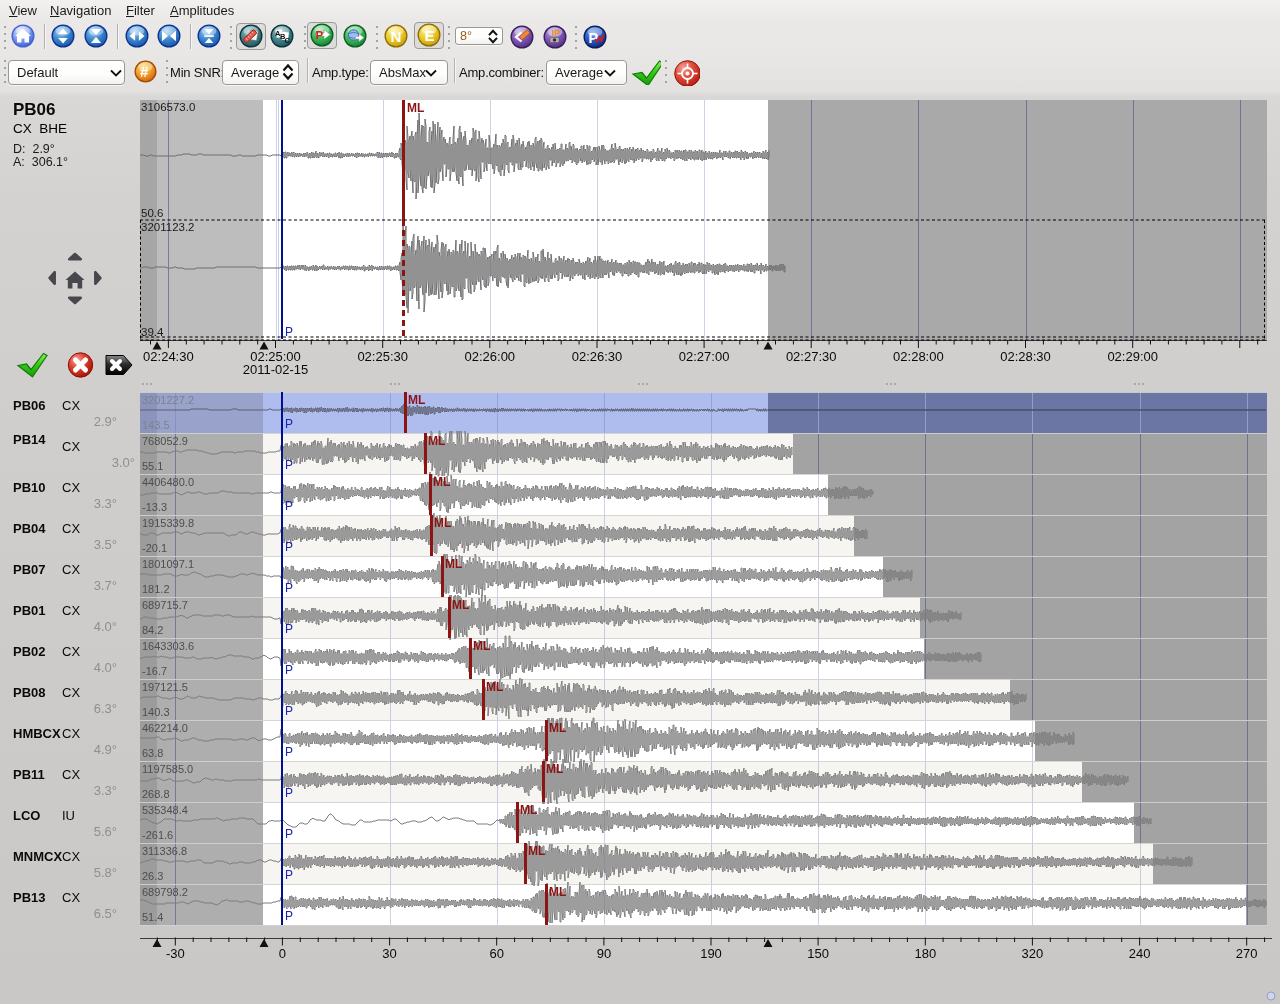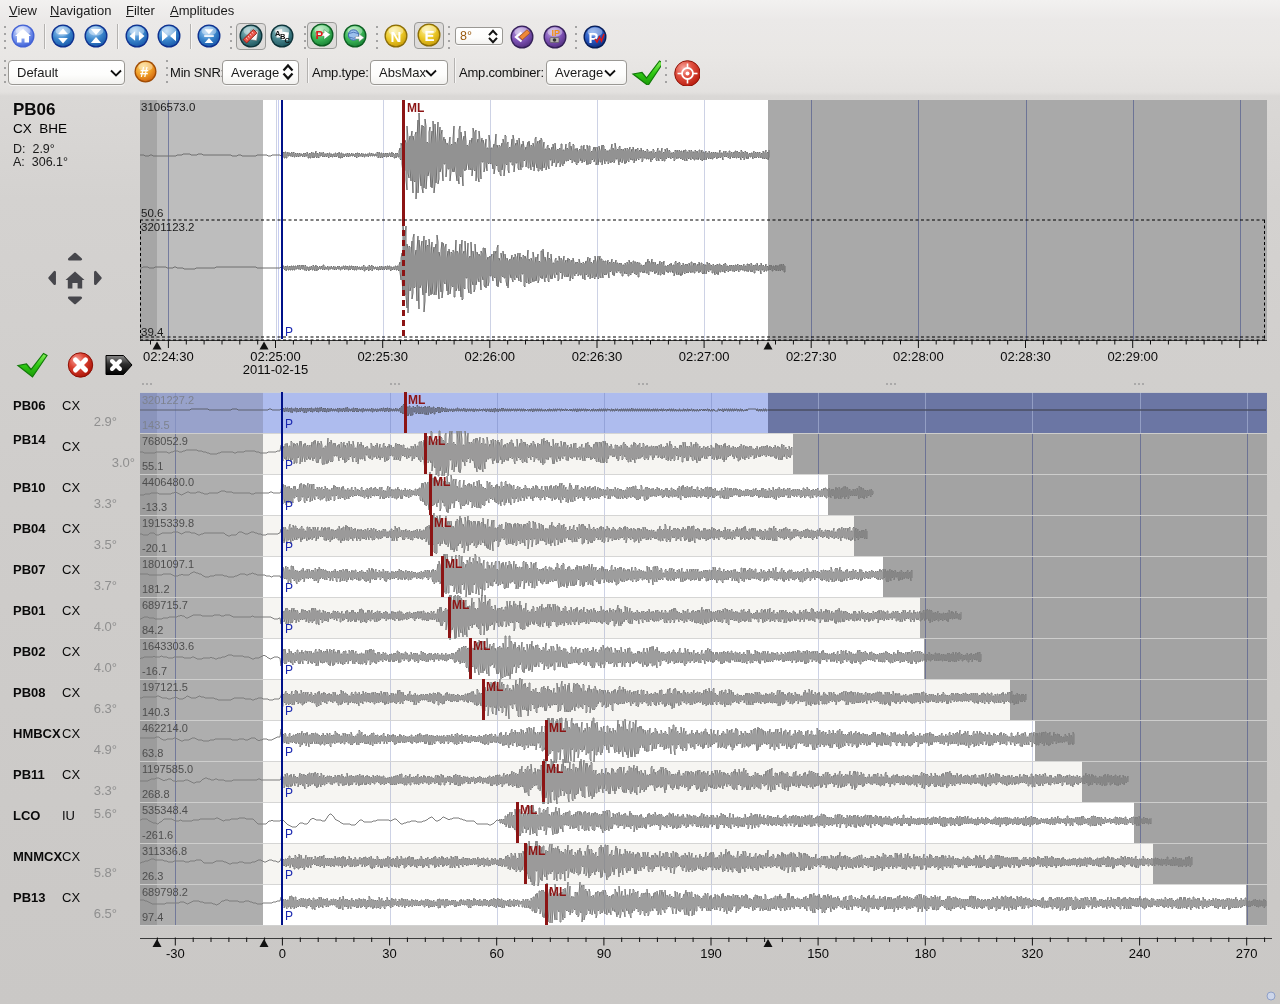--- a/index.html
+++ b/index.html
@@ -358,41 +358,41 @@
 <div class="stnet" style="left:62px;top:767px">CX</div>
 <div class="stdist" style="left:87px;top:783px">3.3°</div>
 <div class="ampnum" style="left:142px;top:763px;color:#4e4e4e">1197585.0</div>
 <div class="ampnum" style="left:142px;top:788px;color:#4e4e4e">268.8</div>
 <div class="abs" style="left:281px;top:761px;width:2px;height:41px;background:#001189"></div>
 <div class="plbl" style="left:285px;top:786px">P</div>
 <div class="abs" style="left:542px;top:761px;width:3px;height:41px;background:#8c1414"></div>
 <div class="mllbl" style="left:546px;top:762px">ML</div>
 <div class="stname" style="left:13px;top:808px">LCO</div>
 <div class="stnet" style="left:62px;top:808px">IU</div>
-<div class="stdist" style="left:87px;top:806px">5.6°</div>
+<div class="stdist" style="left:87px;top:824px">5.6°</div>
 <div class="ampnum" style="left:142px;top:804px;color:#4e4e4e">535348.4</div>
 <div class="ampnum" style="left:142px;top:829px;color:#4e4e4e">-261.6</div>
 <div class="abs" style="left:281px;top:802px;width:2px;height:41px;background:#001189"></div>
 <div class="plbl" style="left:285px;top:827px">P</div>
 <div class="abs" style="left:516px;top:802px;width:3px;height:41px;background:#8c1414"></div>
 <div class="mllbl" style="left:520px;top:803px">ML</div>
 <div class="stname" style="left:13px;top:849px">MNMCX</div>
 <div class="stnet" style="left:62px;top:849px">CX</div>
 <div class="stdist" style="left:87px;top:865px">5.8°</div>
 <div class="ampnum" style="left:142px;top:845px;color:#4e4e4e">311336.8</div>
 <div class="ampnum" style="left:142px;top:870px;color:#4e4e4e">26.3</div>
 <div class="abs" style="left:281px;top:843px;width:2px;height:41px;background:#001189"></div>
 <div class="plbl" style="left:285px;top:868px">P</div>
 <div class="abs" style="left:524px;top:843px;width:3px;height:41px;background:#8c1414"></div>
 <div class="mllbl" style="left:528px;top:844px">ML</div>
 <div class="stname" style="left:13px;top:890px">PB13</div>
 <div class="stnet" style="left:62px;top:890px">CX</div>
 <div class="stdist" style="left:87px;top:906px">6.5°</div>
 <div class="ampnum" style="left:142px;top:886px;color:#4e4e4e">689798.2</div>
-<div class="ampnum" style="left:142px;top:911px;color:#4e4e4e">97.4</div>
+<div class="ampnum" style="left:142px;top:911px;color:#4e4e4e">51.4</div>
 <div class="abs" style="left:281px;top:884px;width:2px;height:41px;background:#001189"></div>
 <div class="plbl" style="left:285px;top:909px">P</div>
 <div class="abs" style="left:545px;top:884px;width:3px;height:41px;background:#8c1414"></div>
 <div class="mllbl" style="left:549px;top:885px">ML</div>
 <svg class="abs" style="left:0;top:0" width="1280" height="1004">
     <path d="M150.5 340.0V344.5M168.4 340.0V348.0M186.3 340.0V344.5M204.1 340.0V344.5M222.0 340.0V344.5M239.8 340.0V344.5M257.7 340.0V344.5M275.5 340.0V348.0M293.4 340.0V344.5M311.3 340.0V344.5M329.1 340.0V344.5M347.0 340.0V344.5M364.8 340.0V344.5M382.7 340.0V348.0M400.5 340.0V344.5M418.4 340.0V344.5M436.3 340.0V344.5M454.1 340.0V344.5M472.0 340.0V344.5M489.8 340.0V348.0M507.7 340.0V344.5M525.5 340.0V344.5M543.4 340.0V344.5M561.2 340.0V344.5M579.1 340.0V344.5M597.0 340.0V348.0M614.8 340.0V344.5M632.7 340.0V344.5M650.5 340.0V344.5M668.4 340.0V344.5M686.2 340.0V344.5M704.1 340.0V348.0M722.0 340.0V344.5M739.8 340.0V344.5M757.7 340.0V344.5M775.5 340.0V344.5M793.4 340.0V344.5M811.2 340.0V348.0M829.1 340.0V344.5M847.0 340.0V344.5M864.8 340.0V344.5M882.7 340.0V344.5M900.5 340.0V344.5M918.4 340.0V348.0M936.2 340.0V344.5M954.1 340.0V344.5M972.0 340.0V344.5M989.8 340.0V344.5M1007.7 340.0V344.5M1025.5 340.0V348.0M1043.4 340.0V344.5M1061.2 340.0V344.5M1079.1 340.0V344.5M1096.9 340.0V344.5M1114.8 340.0V344.5M1132.7 340.0V348.0M1150.5 340.0V344.5M1168.4 340.0V344.5M1186.2 340.0V344.5M1204.1 340.0V344.5M1221.9 340.0V344.5M1239.8 340.0V348.0M1257.7 340.0V344.5" stroke="#111" stroke-width="1" fill="none"></path>
     <path d="M157.4 937.5V942.0M175.3 937.5V945.5M193.2 937.5V942.0M211.0 937.5V942.0M228.9 937.5V942.0M246.7 937.5V942.0M264.6 937.5V942.0M282.4 937.5V945.5M300.3 937.5V942.0M318.2 937.5V942.0M336.0 937.5V942.0M353.9 937.5V942.0M371.7 937.5V942.0M389.6 937.5V945.5M407.4 937.5V942.0M425.3 937.5V942.0M443.2 937.5V942.0M461.0 937.5V942.0M478.9 937.5V942.0M496.7 937.5V945.5M514.6 937.5V942.0M532.4 937.5V942.0M550.3 937.5V942.0M568.1 937.5V942.0M586.0 937.5V942.0M603.9 937.5V945.5M621.7 937.5V942.0M639.6 937.5V942.0M657.4 937.5V942.0M675.3 937.5V942.0M693.1 937.5V942.0M711.0 937.5V945.5M728.9 937.5V942.0M746.7 937.5V942.0M764.6 937.5V942.0M782.4 937.5V942.0M800.3 937.5V942.0M818.1 937.5V945.5M836.0 937.5V942.0M853.9 937.5V942.0M871.7 937.5V942.0M889.6 937.5V942.0M907.4 937.5V942.0M925.3 937.5V945.5M943.1 937.5V942.0M961.0 937.5V942.0M978.9 937.5V942.0M996.7 937.5V942.0M1014.6 937.5V942.0M1032.4 937.5V945.5M1050.3 937.5V942.0M1068.1 937.5V942.0M1086.0 937.5V942.0M1103.8 937.5V942.0M1121.7 937.5V942.0M1139.6 937.5V945.5M1157.4 937.5V942.0M1175.3 937.5V942.0M1193.1 937.5V942.0M1211.0 937.5V942.0M1228.8 937.5V942.0M1246.7 937.5V945.5M1264.6 937.5V942.0" stroke="#111" stroke-width="1" fill="none"></path>
     <path d="M157.0 341.5l4.5 8h-9z" fill="#111"></path>
     <path d="M157.0 939.0l4.5 8h-9z" fill="#111"></path>
     <path d="M264.0 341.5l4.5 8h-9z" fill="#111"></path>

